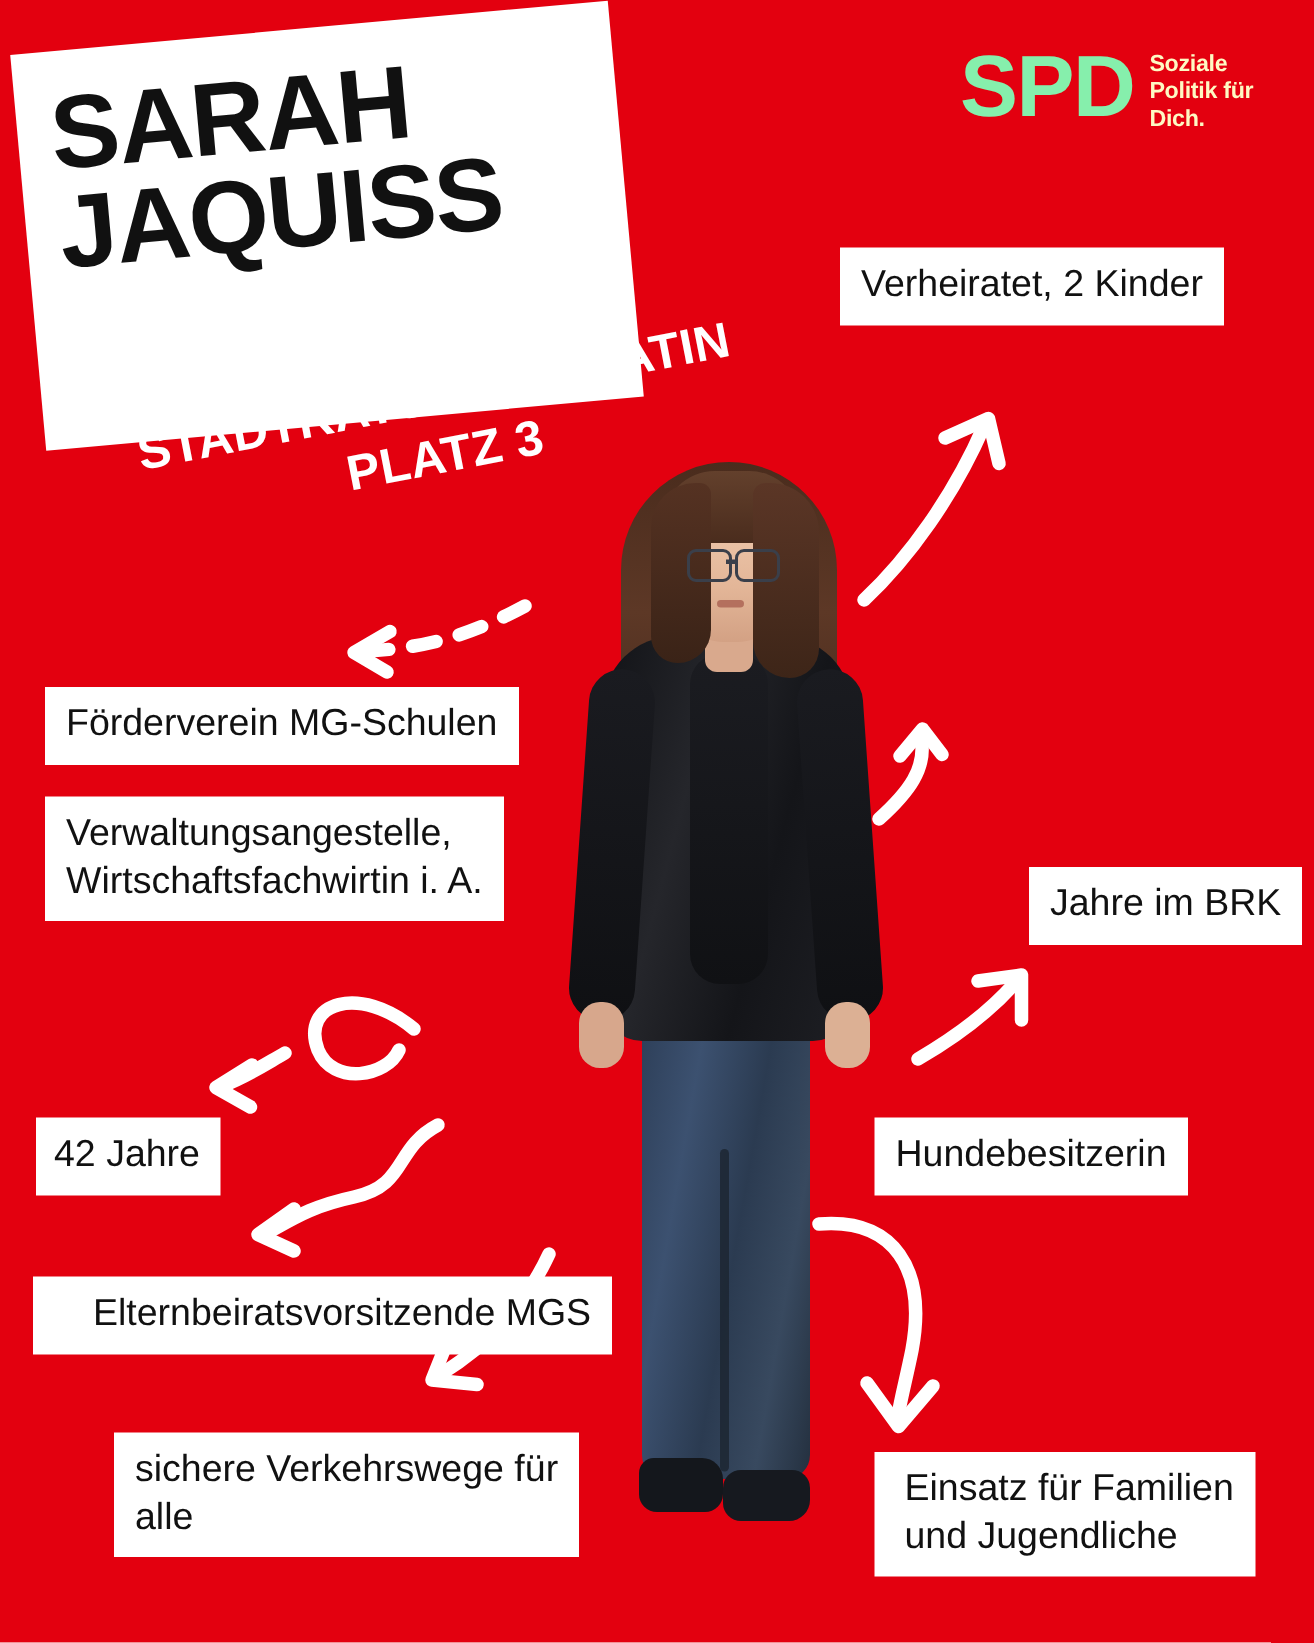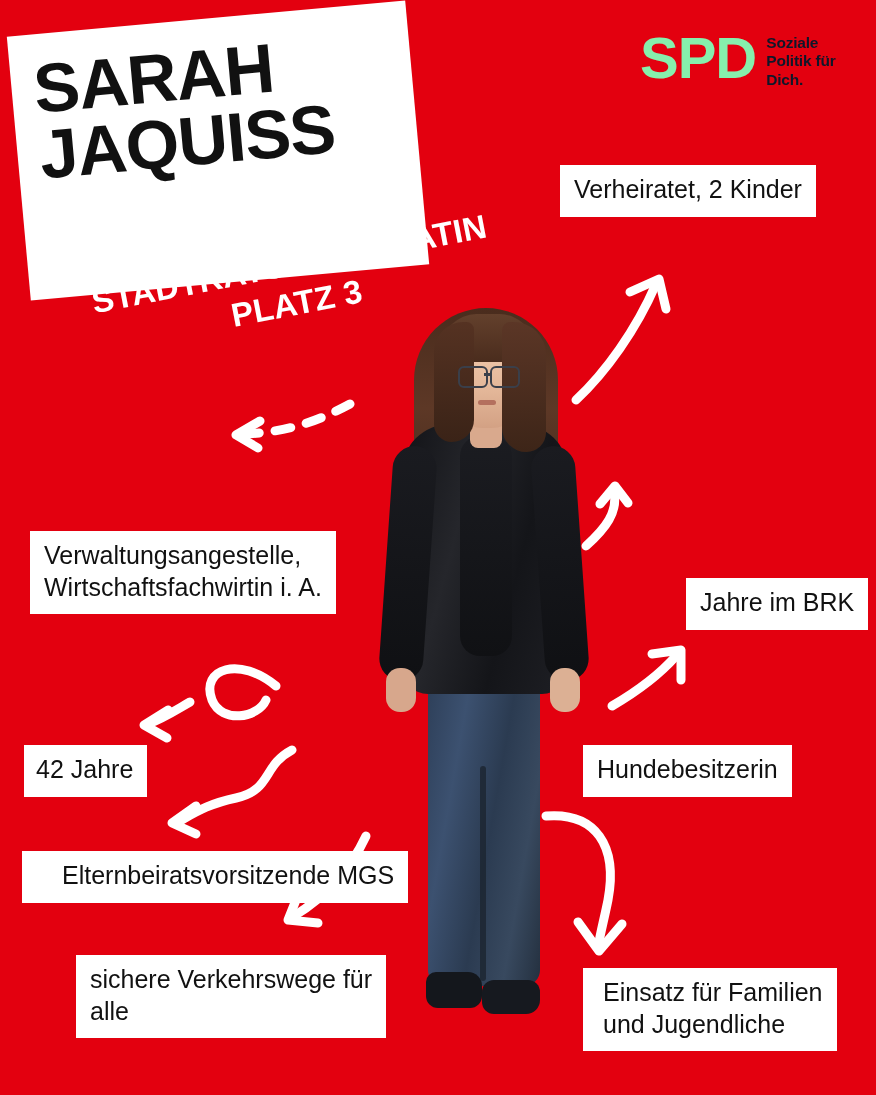--- a/index.html
+++ b/index.html
@@ -32,21 +32,21 @@
     font-size: 58px;
     letter-spacing: -1px;
     line-height: 0.95;
     color: #86efac;
   }
   .spd-logo .claim {
     font-family: "Liberation Sans", sans-serif;
     font-weight: 700;
     font-size: 15.5px;
     line-height: 1.18;
-    color: #0f172a;
+    color: #fef9c3;
     padding-top: 4px;
     letter-spacing: -0.2px;
   }
 
   
   .name-plate {
     position: absolute;
     top: 18px;
     left: 18px;
     width: 400px;
@@ -250,20 +250,21 @@
         <path d="M578 922 L 599 951 L 622 924"></path>
       </g>
     </svg>
   </div>
 
   <div class="chip" id="chip-family">Verheiratet, 2 Kinder</div>
   <div class="chip" id="chip-brk">Jahre im BRK</div>
   <div class="chip" id="chip-hund">Hundebesitzerin</div>
   <div class="chip" id="chip-einsatz">Einsatz für Familien
 und Jugendliche</div>
+  <div class="chip" id="chip-foerder">Förderverein MG-Schulen</div>
   <div class="chip" id="chip-verwalt">Verwaltungsangestelle,
 Wirtschaftsfachwirtin i. A.</div>
   <div class="chip" id="chip-alter">42 Jahre</div>
   <div class="chip" id="chip-eltern">Elternbeiratsvorsitzende MGS</div>
   <div class="chip" id="chip-verkehr">sichere Verkehrswege für
 alle</div>
 
 </div>
 
 </body></html>

